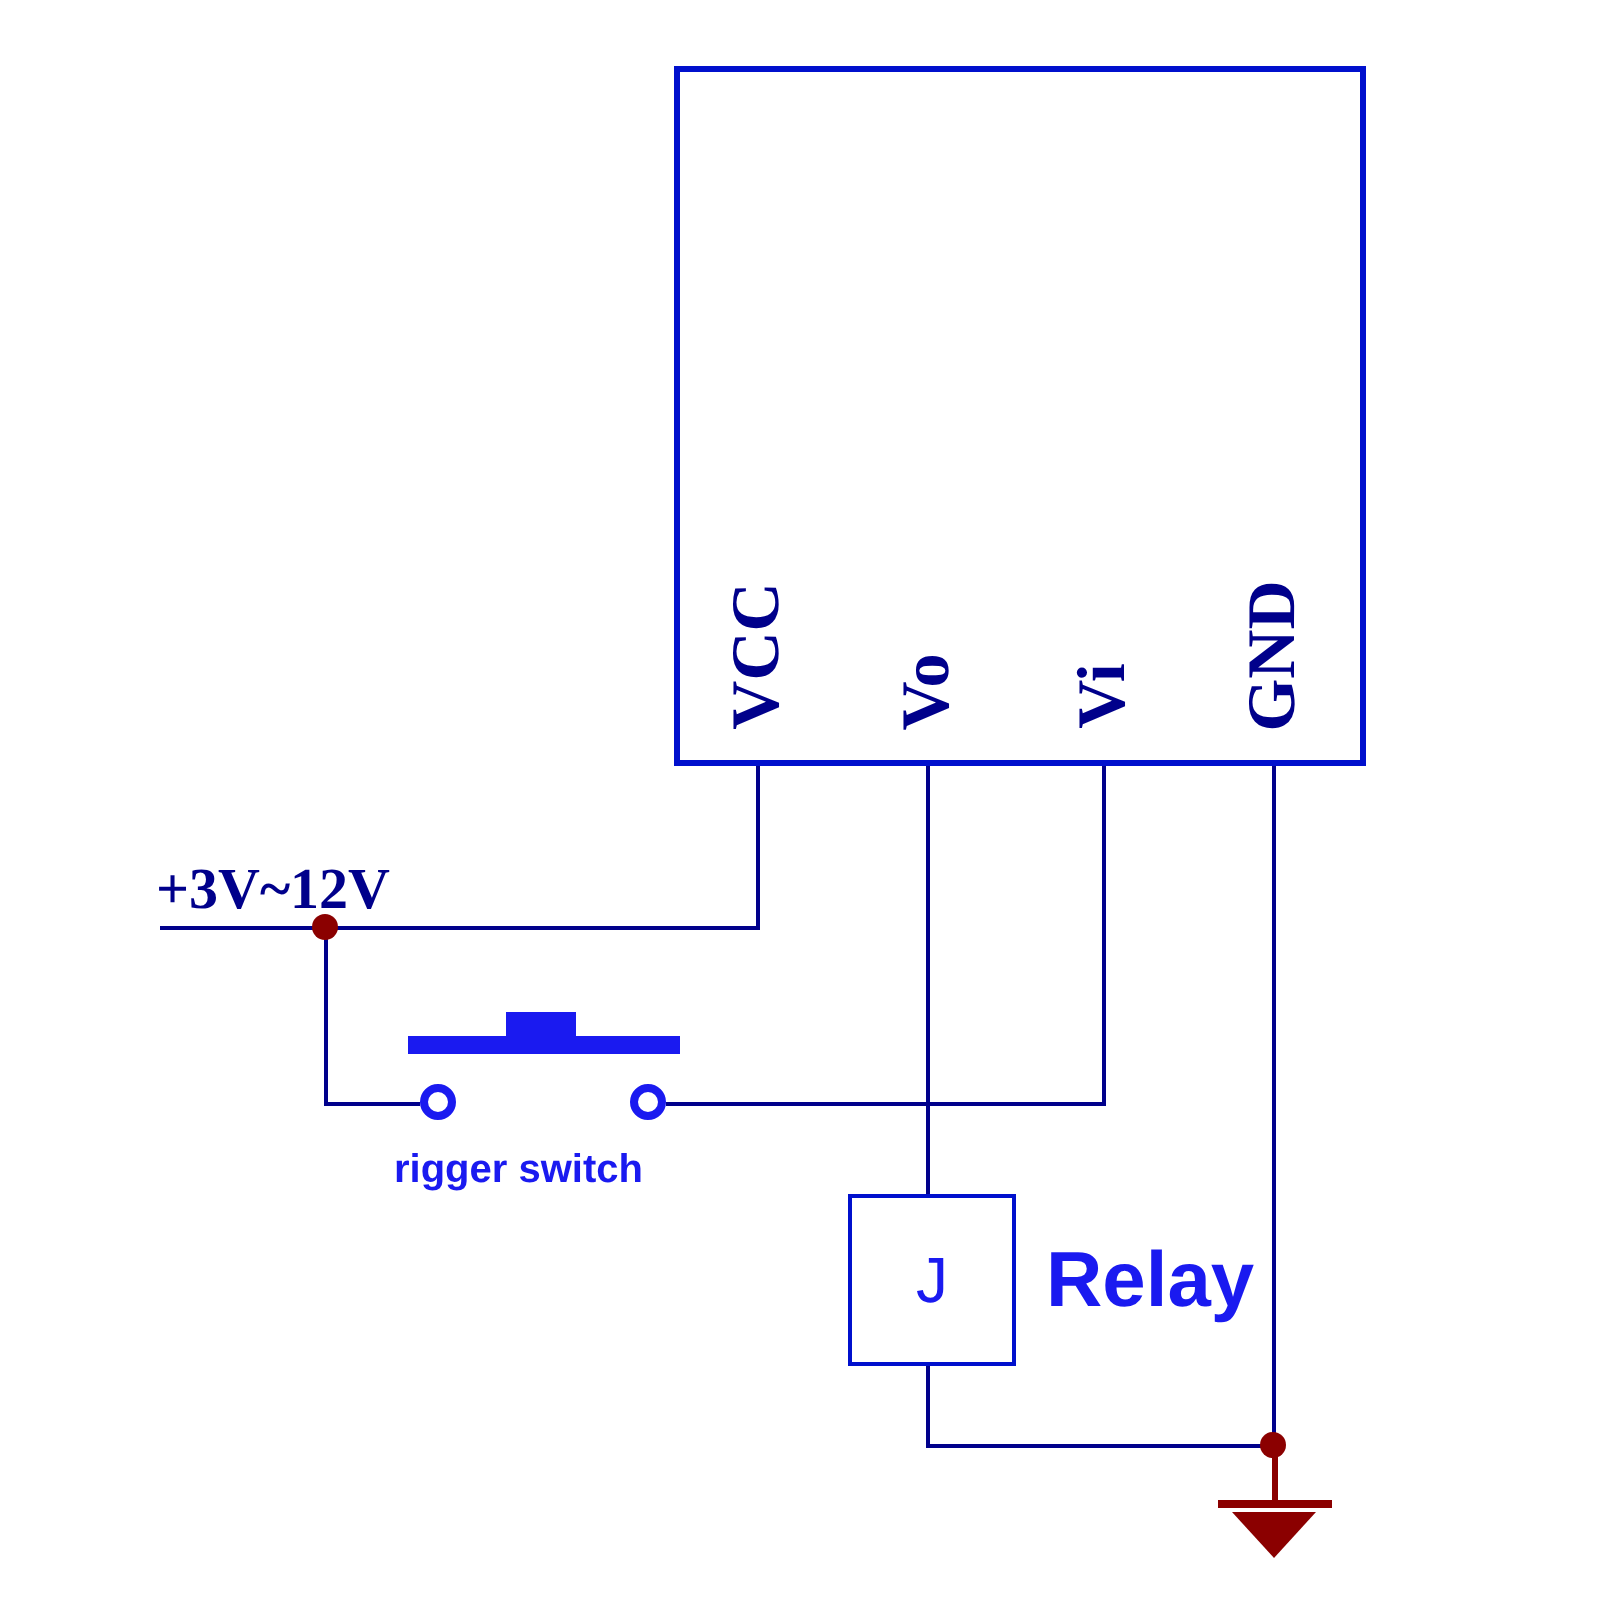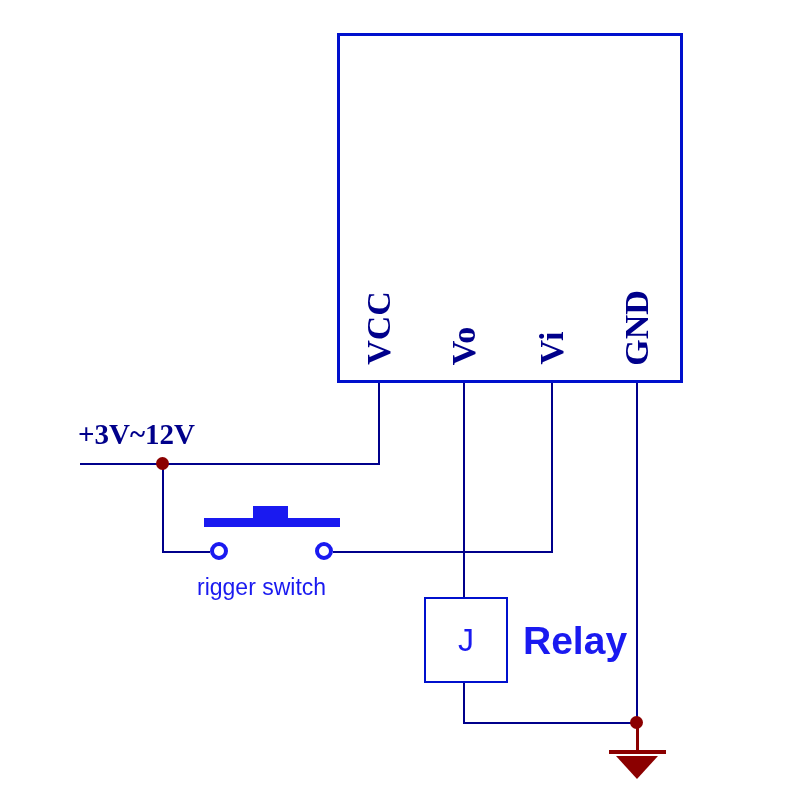--- a/index.html
+++ b/index.html
@@ -15,26 +15,26 @@
   .module-box{
     position:absolute;left:337px;top:33px;width:340px;height:344px;
     border:3px solid var(--box);background:#ffffff;
   }
   .pin-label{
     position:absolute;font-family:"Liberation Serif",serif;font-weight:bold;
     font-size:34px;color:var(--navy);text-align:center;white-space:nowrap;
     transform:rotate(-90deg);line-height:34px;
   }
   .supply-label{
-    position:absolute;left:78px;top:418px;
+    position:absolute;left:78px;top:429px;
     font-family:"Liberation Serif",serif;font-weight:bold;font-size:29px;
     color:var(--navy);white-space:nowrap;
   }
   .switch-label{
-    position:absolute;left:197px;top:574px;font-size:23px;font-weight:normal;
+    position:absolute;left:197px;top:574px;font-size:20px;font-weight:bold;
     color:var(--bright);white-space:nowrap;
   }
   .relay-box{
     position:absolute;left:424px;top:597px;width:80px;height:82px;
     border:2px solid var(--box);background:#ffffff;
     display:flex;align-items:center;justify-content:center;
   }
   .relay-symbol{font-size:32px;color:var(--bright);font-weight:normal;}
   .relay-label{
     position:absolute;left:523px;top:619px;font-size:39px;font-weight:bold;

